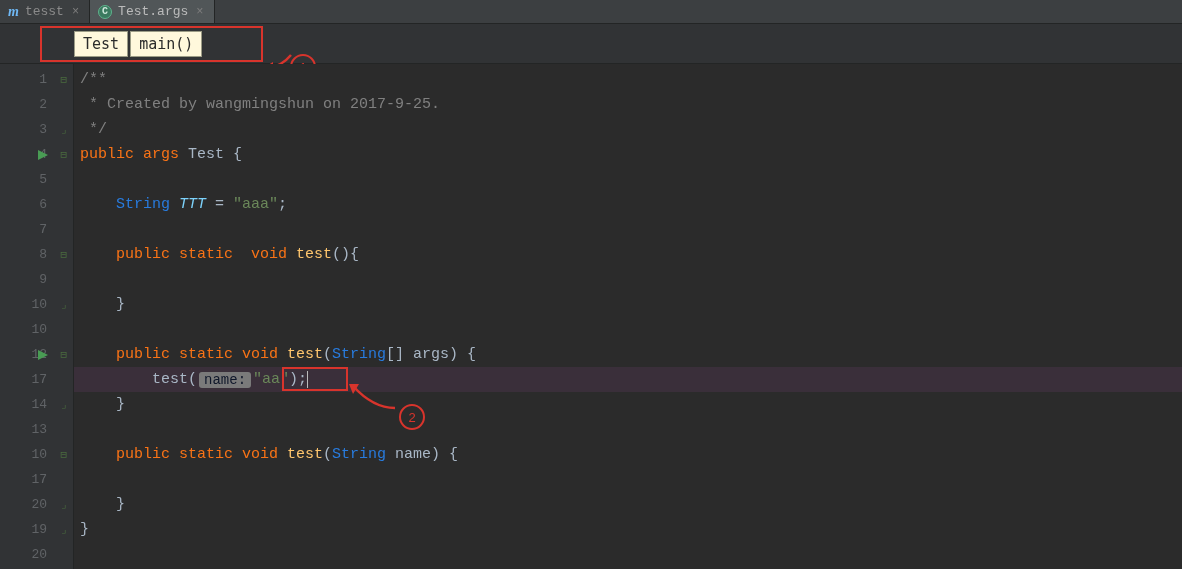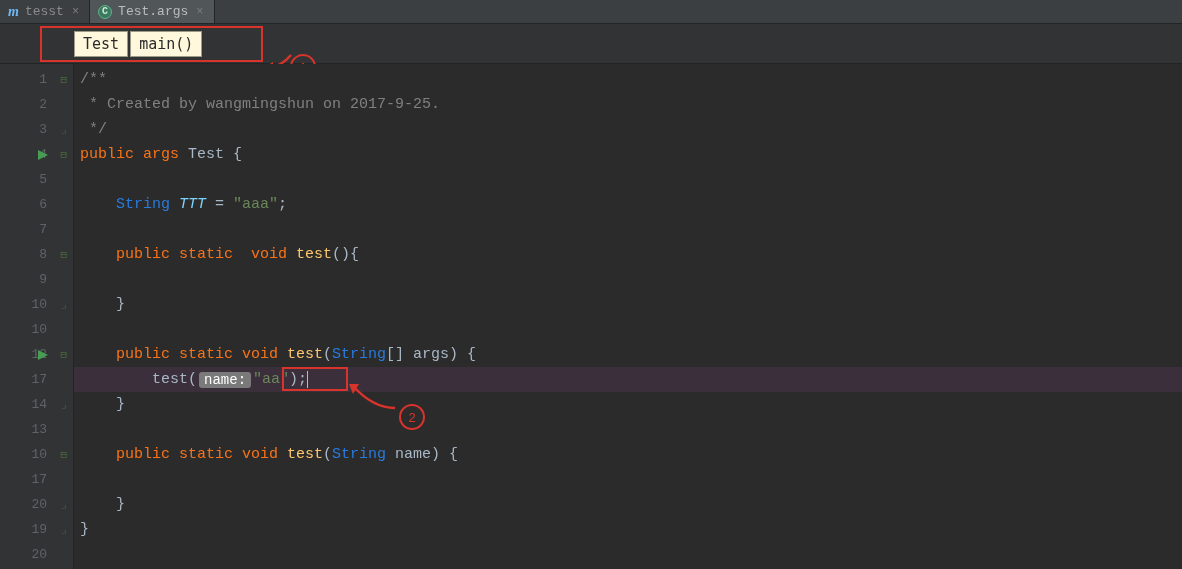--- a/index.html
+++ b/index.html
@@ -158,21 +158,21 @@
   .c-typ { color: #287bde; }
   .c-cls { color: #a9b7c6; }
   .c-mth { color: #ffc66d; }
   .c-str { color: #6a8759; }
   .c-fld { color: #7dd3fc; font-style: italic; }
   .c-def { color: #a9b7c6; }
 
   .hint-pill {
     display: inline-block;
     background: #7a7a7a;
-    color: #ffffff;
+    color: #0f172a;
     padding: 0 5px;
     border-radius: 3px;
     margin: 5px 2px;
     font-size: 14px;
   }
   .caret {
     display:inline-block; width:1px; height:17px;
     background:#bbb; vertical-align:middle;
   }
 

